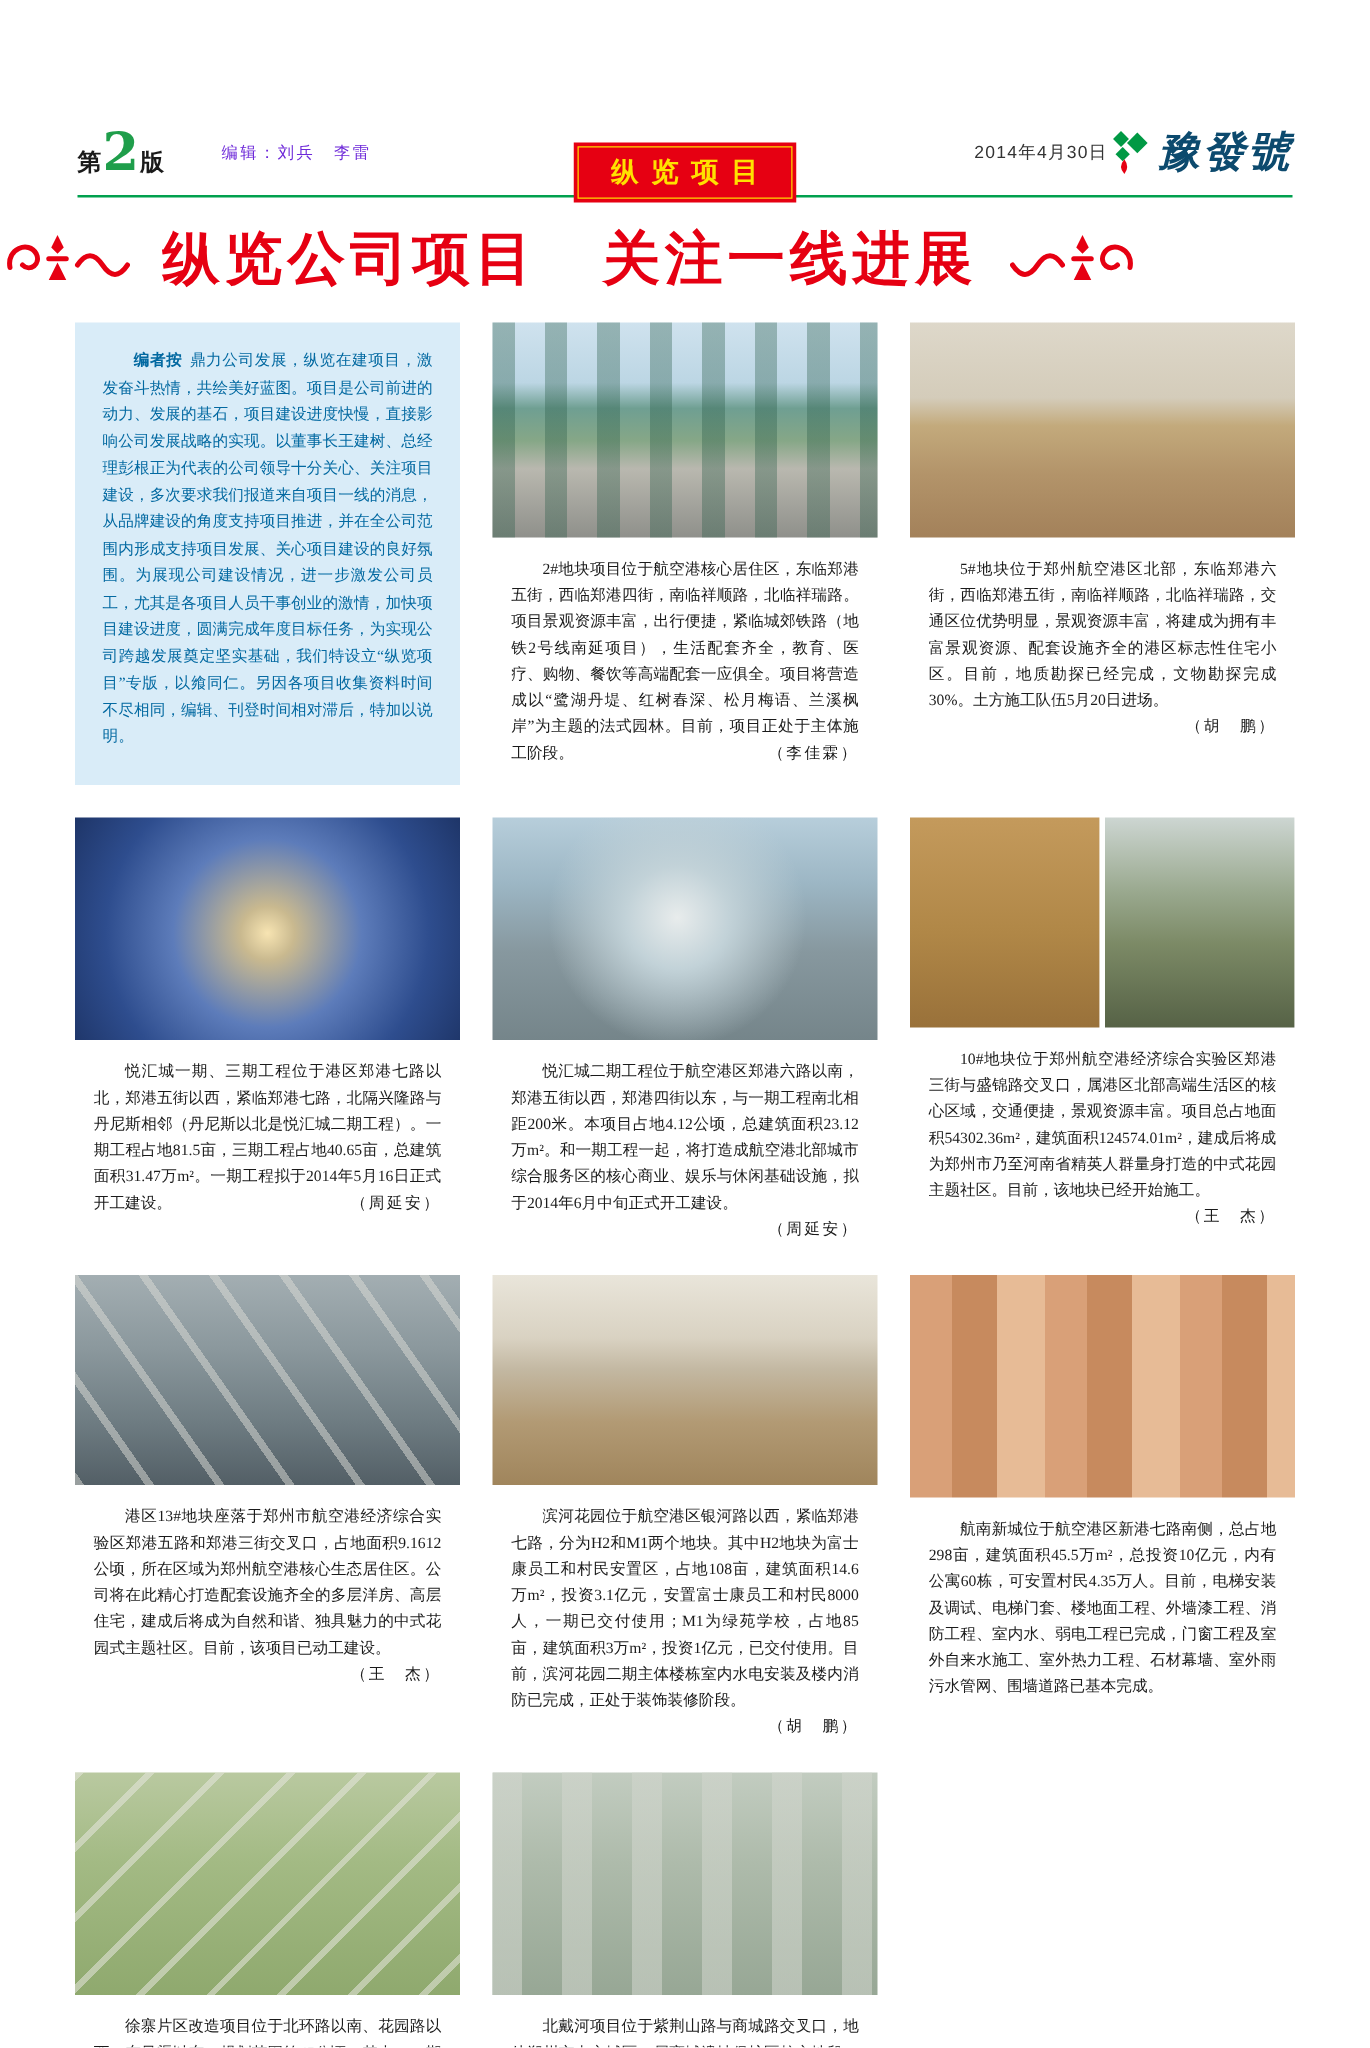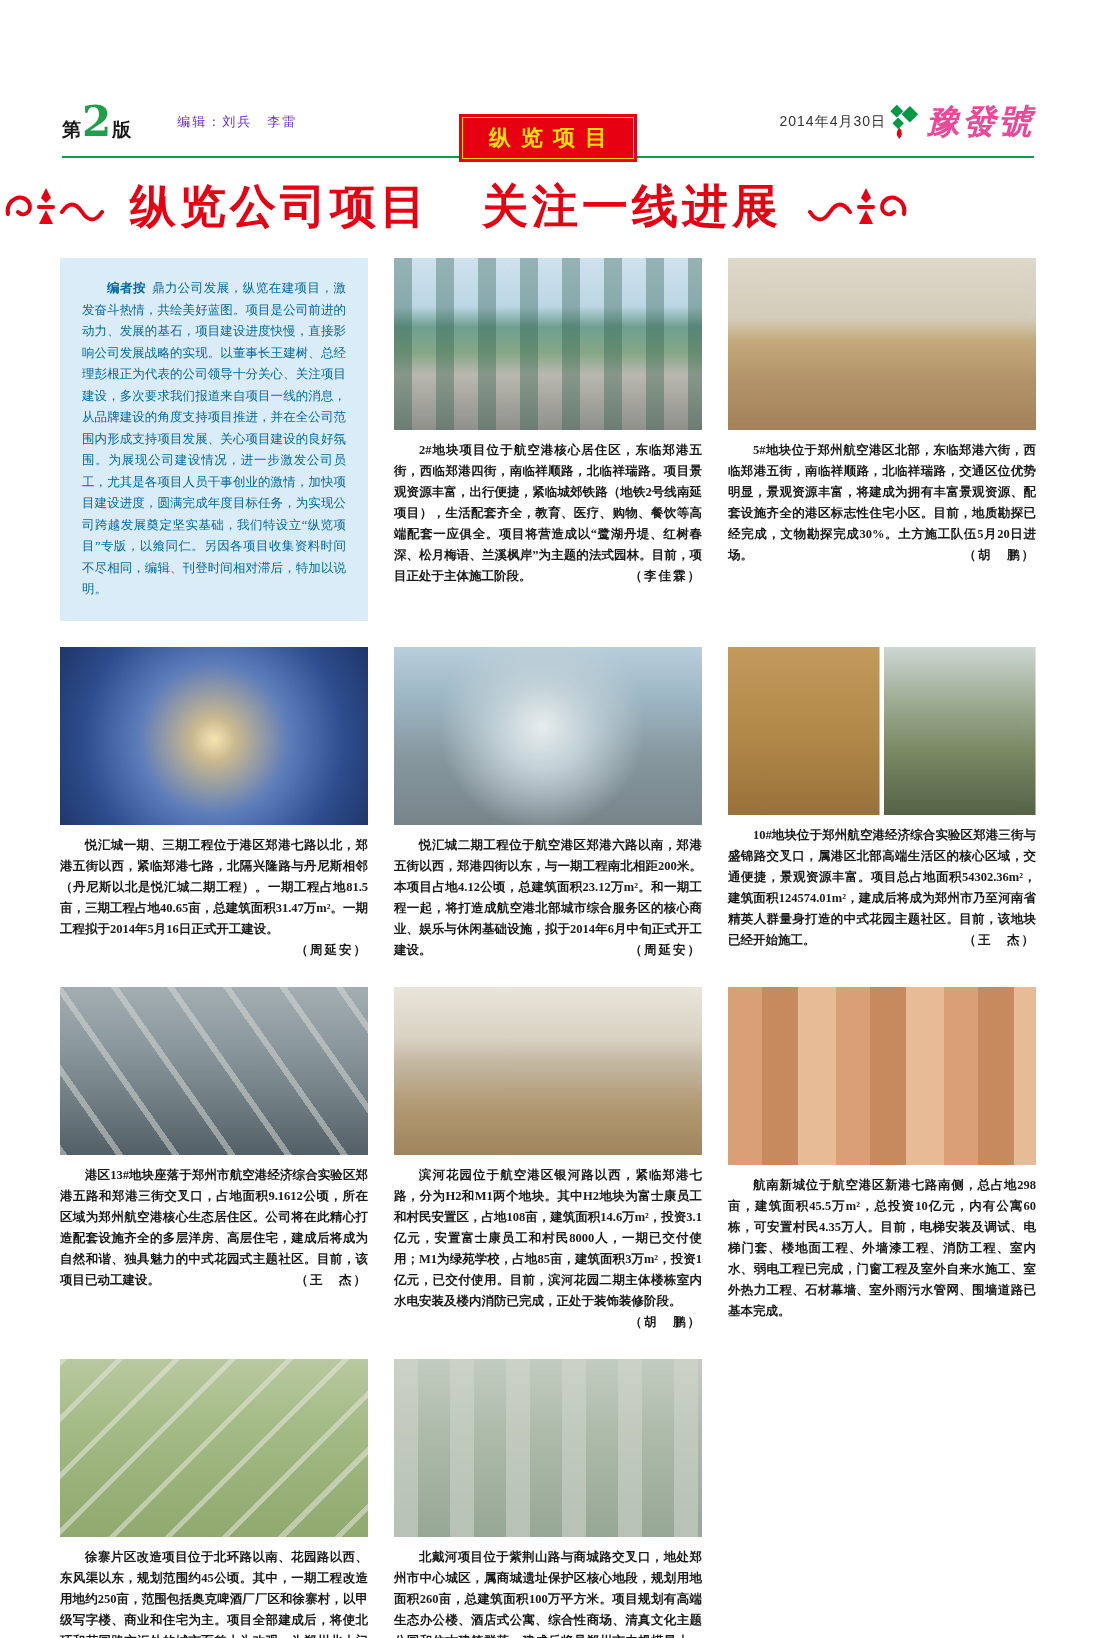--- a/index.html
+++ b/index.html
@@ -23,21 +23,21 @@
     background:#e60012;color:#ffe100;font-family:"Liberation Sans",sans-serif;
     font-weight:bold;font-size:22px;letter-spacing:10px;
     padding:5px 16px 5px 26px;
     border:1px solid #ffd900;box-shadow:0 0 0 3px #e60012;margin-top:19px;
   }
   .header-right{margin-left:auto;display:flex;align-items:center;}
   .date{font-size:14px;letter-spacing:1px;font-family:"Liberation Sans",sans-serif;color:#333;}
   .masthead{display:flex;align-items:center;gap:4px;}
   .masthead-name{
     font-size:34px;font-weight:bold;font-family:"DejaVu Serif",serif;
-    font-style:italic;letter-spacing:2px;color:#ec4899;
+    font-style:italic;letter-spacing:2px;color:#0c4a6e;
   }
   
   .headline{
     margin:18px 0 14px 0;display:flex;align-items:center;gap:26px;
   }
   .headline-text{
     color:#e60012;font-family:"Liberation Sans",sans-serif;font-weight:900;
     font-size:46px;letter-spacing:4px;white-space:nowrap;
   }
   .headline-text .gap{display:inline-block;width:52px;}
@@ -53,21 +53,21 @@
   .note{
     background:#d9ecf8;padding:20px 22px;box-sizing:border-box;
     font-size:12.5px;line-height:1.72;text-align:justify;color:#0369a1;
   }
   .note p{margin:0;text-indent:2em;}
   .note .lbl{font-weight:bold;margin-right:6px;}
   
   .photo{width:100%;background:#888;}
   .ph-r1{height:172px;} .ph-r2{height:178px;} .ph-r3{height:168px;} .ph-r4{height:178px;}
   .art-text{margin-top:10px;font-size:12.5px;line-height:1.68;text-align:justify;}
-  .art-text p{margin:0;text-indent:2em;font-weight:bold;}
+  .art-text p{margin:15px;text-indent:2em;}
   .author{float:right;white-space:nowrap;letter-spacing:2px;}
   
   .p1{background:
       repeating-linear-gradient(90deg,rgba(40,90,70,.35) 0 18px,rgba(255,255,255,0) 18px 42px),
       linear-gradient(180deg,#cfe2ee 0%,#bcd6e4 28%,#6f9f92 40%,#86a787 55%,#b9b8af 68%,#8f908b 100%);}
   .p2{background:
       linear-gradient(180deg,#ded8ca 0%,#d4ccba 35%,#c3aa7c 48%,#b3946a 70%,#a3815a 100%);}
   .p3{background:
       radial-gradient(circle at 50% 52%,#f7e4b2 0%,#c9b98f 12%,#5d7cba 42%,#2e4d8e 72%,#1e3568 100%);}
   .p4{background:

